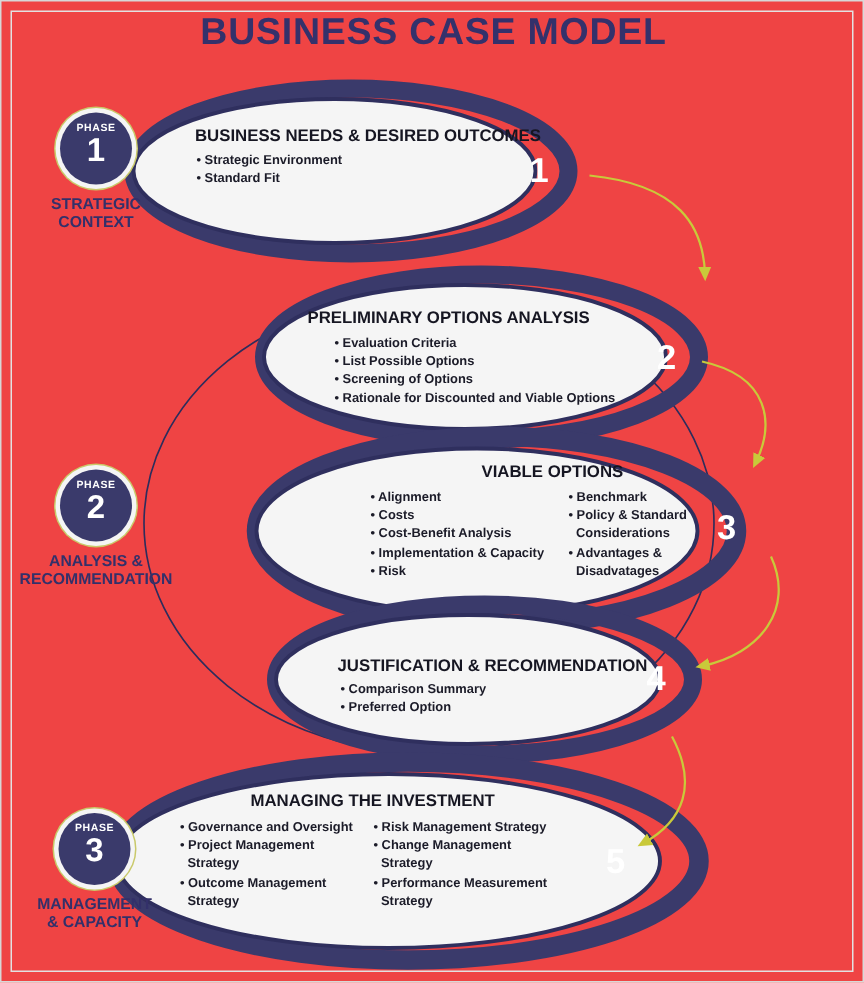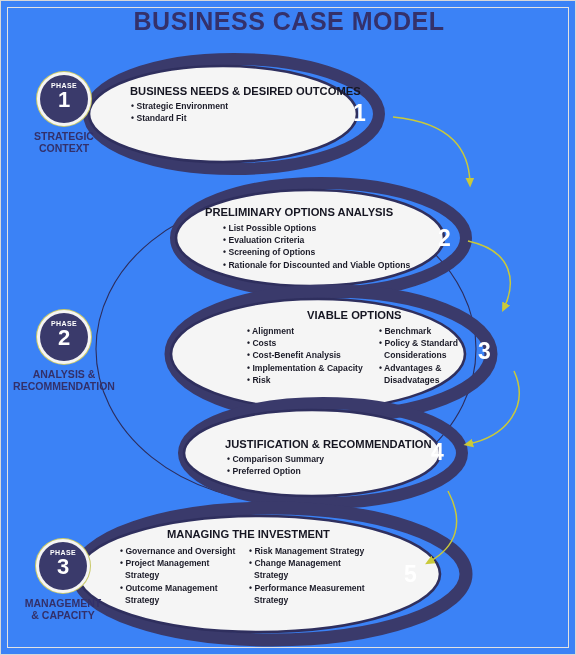--- a/index.html
+++ b/index.html
@@ -1,20 +1,20 @@
 <!DOCTYPE html>
 <html><head>
 <meta charset="utf-8">
 <style>
   html,body{margin:0;padding:0;background:#ffffff;}
   body{font-family:"Liberation Sans", sans-serif;}
   #canvas{
     position:relative;
     width:576px;height:655px;
-    background:#3b82f6;
+    background:#ef4444;
     box-sizing:border-box;
     border:1px solid #d8d8d8;
     overflow:hidden;
   }
   #canvas:before{
     content:"";position:absolute;left:6px;top:6px;right:6px;bottom:6px;
     border:1px solid #e2e2e2;pointer-events:none;
   }
   #svg-layer{position:absolute;left:0;top:0;width:576px;height:655px;}
   #title{
@@ -126,28 +126,28 @@
 
   <div class="sec-title" style="left:129px;top:84px;">BUSINESS NEEDS &amp; DESIRED OUTCOMES</div>
   <div class="bullets" style="left:130px;top:99px;">
     <div>• Strategic Environment</div>
     <div>• Standard Fit</div>
   </div>
   <div class="bignum" style="left:352px;top:99px;">1</div>
 
   <div class="sec-title" style="left:204px;top:205px;">PRELIMINARY OPTIONS ANALYSIS</div>
   <div class="bullets" style="left:222px;top:221px;">
+    <div>• Evaluation Criteria</div>
     <div>• List Possible Options</div>
-    <div>• Evaluation Criteria</div>
     <div>• Screening of Options</div>
     <div>• Rationale for Discounted and Viable Options</div>
   </div>
   <div class="bignum" style="left:437px;top:224px;">2</div>
 
-  <div class="sec-title" style="left:306px;top:308px;">VIABLE OPTIONS</div>
+  <div class="sec-title" style="left:320px;top:308px;">VIABLE OPTIONS</div>
   <div class="bullets" style="left:246px;top:324px;">
     <div>• Alignment</div>
     <div>• Costs</div>
     <div>• Cost-Benefit Analysis</div>
     <div>• Implementation &amp; Capacity</div>
     <div>• Risk</div>
   </div>
   <div class="bullets" style="left:378px;top:324px;">
     <div>• Benchmark</div>
     <div>• Policy &amp; Standard</div>

